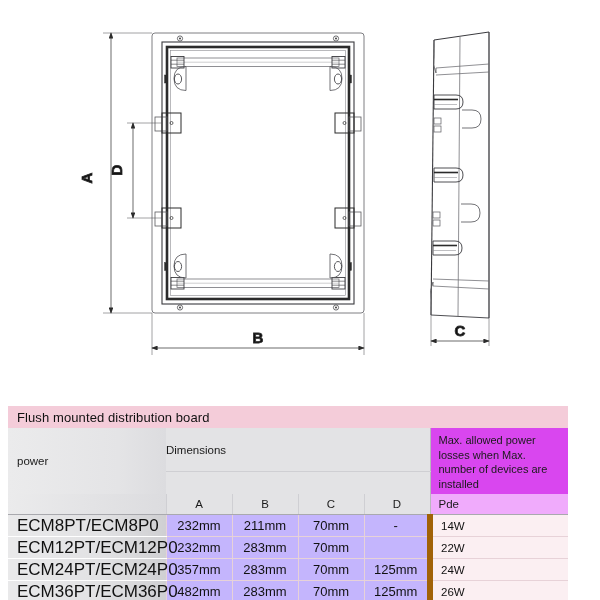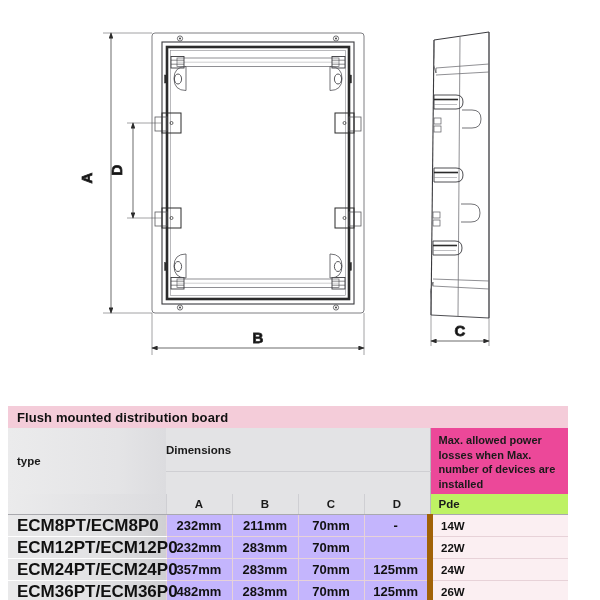--- a/index.html
+++ b/index.html
@@ -40,21 +40,21 @@
   }
   table.spec {
     border-collapse: collapse;
     width: 560px;
     table-layout: fixed;
     font-size: 11px;
   }
   table.spec td, table.spec th {
     padding: 0;
     margin: 12px;
-    font-weight: bold;
+    font-weight: normal;
     vertical-align: middle;
   }
 
   
   .title-band {
     background: #f4ccd9;
     height: 22px;
     font-weight: bold;
     font-size: 13px;
     color: #111;
@@ -75,38 +75,38 @@
     vertical-align: middle;
   }
   .hdr-dims {
     background: #e3e3e5;
     text-align: left;
     font-size: 11.5px;
     vertical-align: middle;
     border-bottom: 1px solid #cfcfd3;
   }
   .hdr-pde-block {
-    background: #ec4899;
+    background: #d946ef;
     font-size: 11px;
     line-height: 1.32;
     padding: 5px 6px 3px 8px !important;
     vertical-align: top;
     border-left: 1px solid #b9b9bd;
   }
   .hdr-sub {
     background: #e3e3e5;
     text-align: center;
     font-size: 11.5px;
     height: 20px;
     border-bottom: 1px solid #a9a9ae;
     border-left: 1px solid #cfcfd3;
   }
   .hdr-sub.first { border-left: 1px solid #cfcfd3; }
   .hdr-sub-pde {
-    background: #bef264;
+    background: #f0abfc;
     text-align: left;
     font-size: 11.5px;
     height: 20px;
     padding-left: 8px !important;
     border-bottom: 1px solid #a9a9ae;
     border-left: 1px solid #b9b9bd;
   }
 
   
   tr.data-row td { height: 21px; }
@@ -330,21 +330,21 @@
       <col style="width:66px">
       <col style="width:138px">
     </colgroup>
     <tbody>
 
       <tr>
         <td class="title-band" colspan="6">Flush mounted distribution board</td>
       </tr>
 
       <tr>
-        <td class="hdr-type" rowspan="2">type</td>
+        <td class="hdr-type" rowspan="2">power</td>
         <td class="hdr-dims" colspan="4">Dimensions</td>
         <td class="hdr-pde-block" rowspan="2">Max. allowed power losses when Max. number of devices are installed</td>
       </tr>
       <tr>
         <td class="hdr-cell" colspan="4" style="height:22px;border-bottom:none;background:#e3e3e5;"></td>
       </tr>
 
       <tr>
         <td class="hdr-sub first" style="border-left:none;background:linear-gradient(to right,#ebebec 0%,#dcdcdf 100%);"></td>
         <td class="hdr-sub">A</td>

